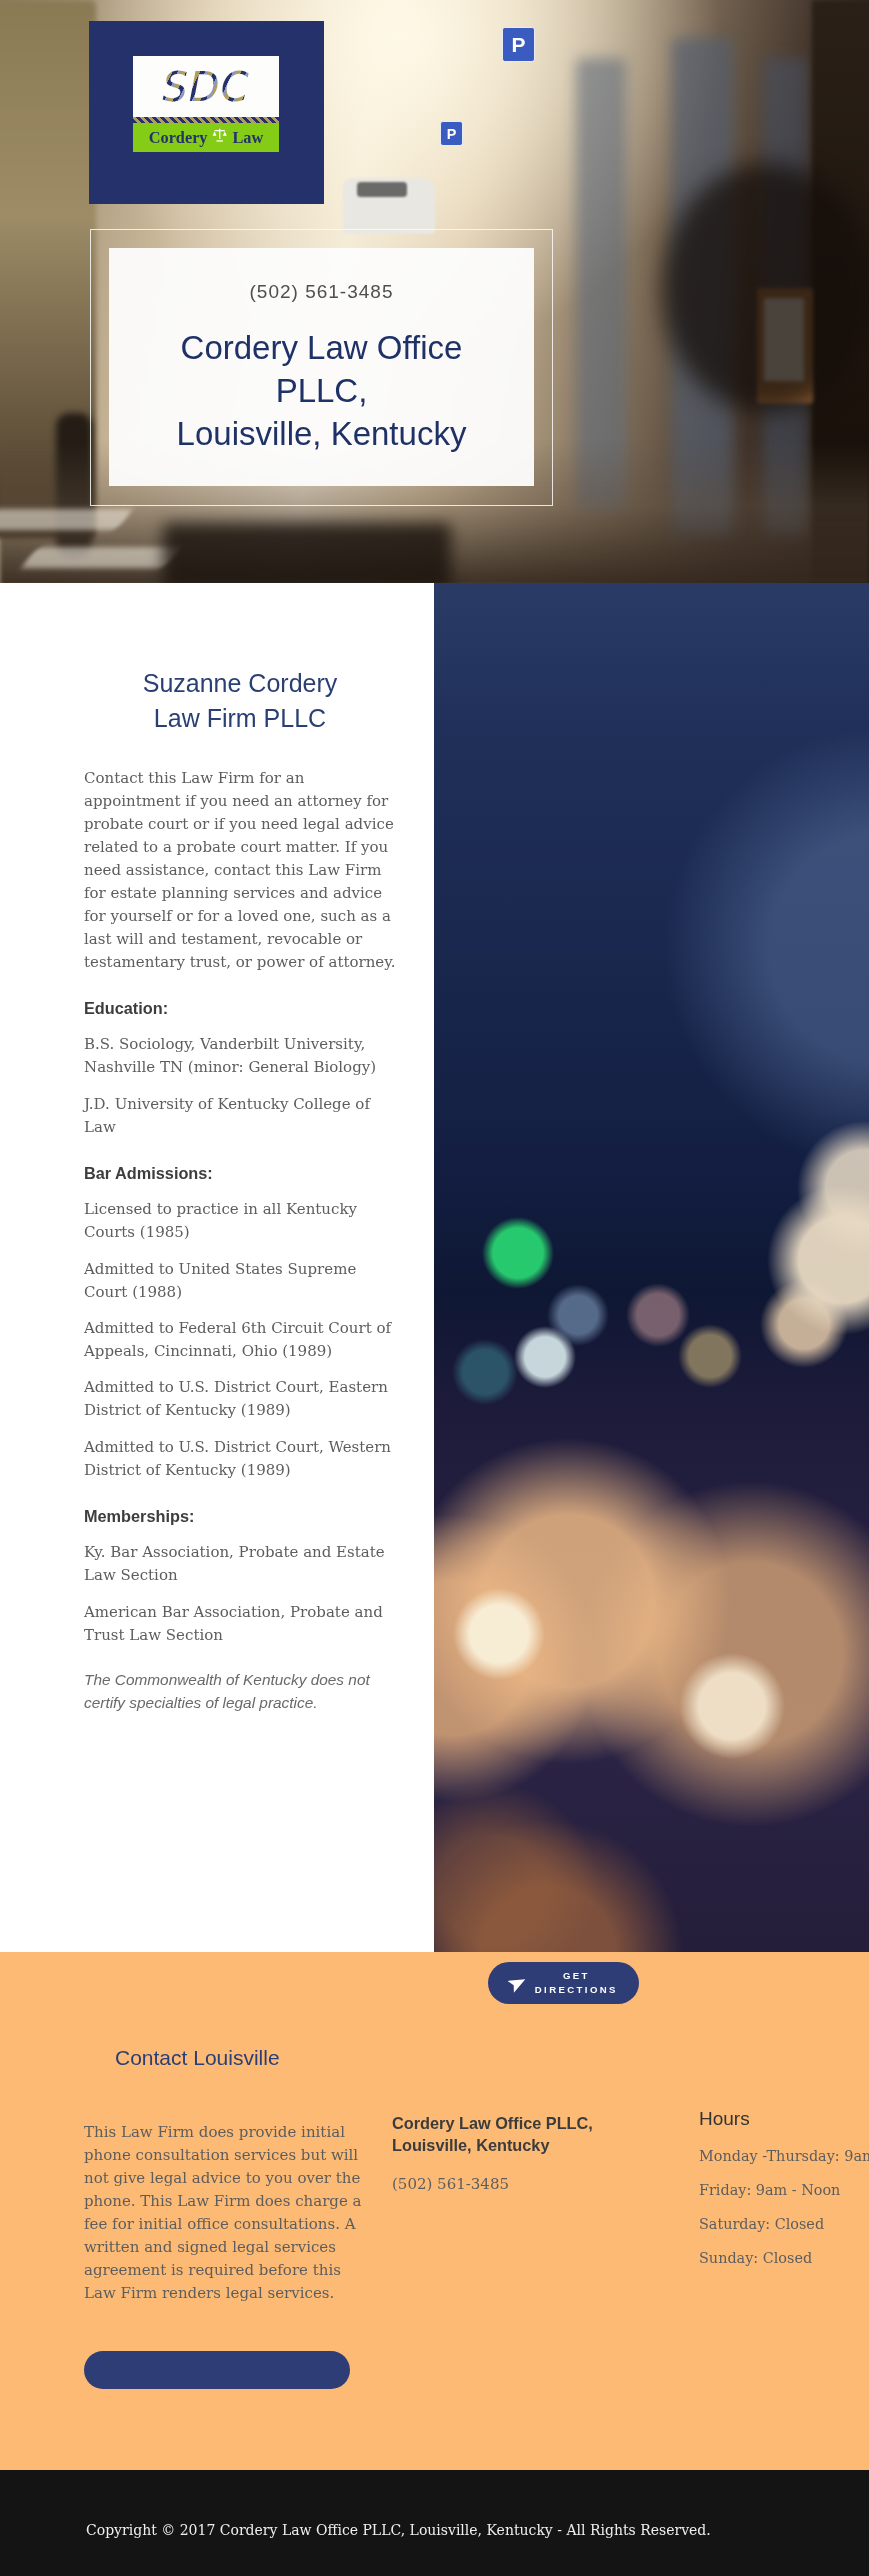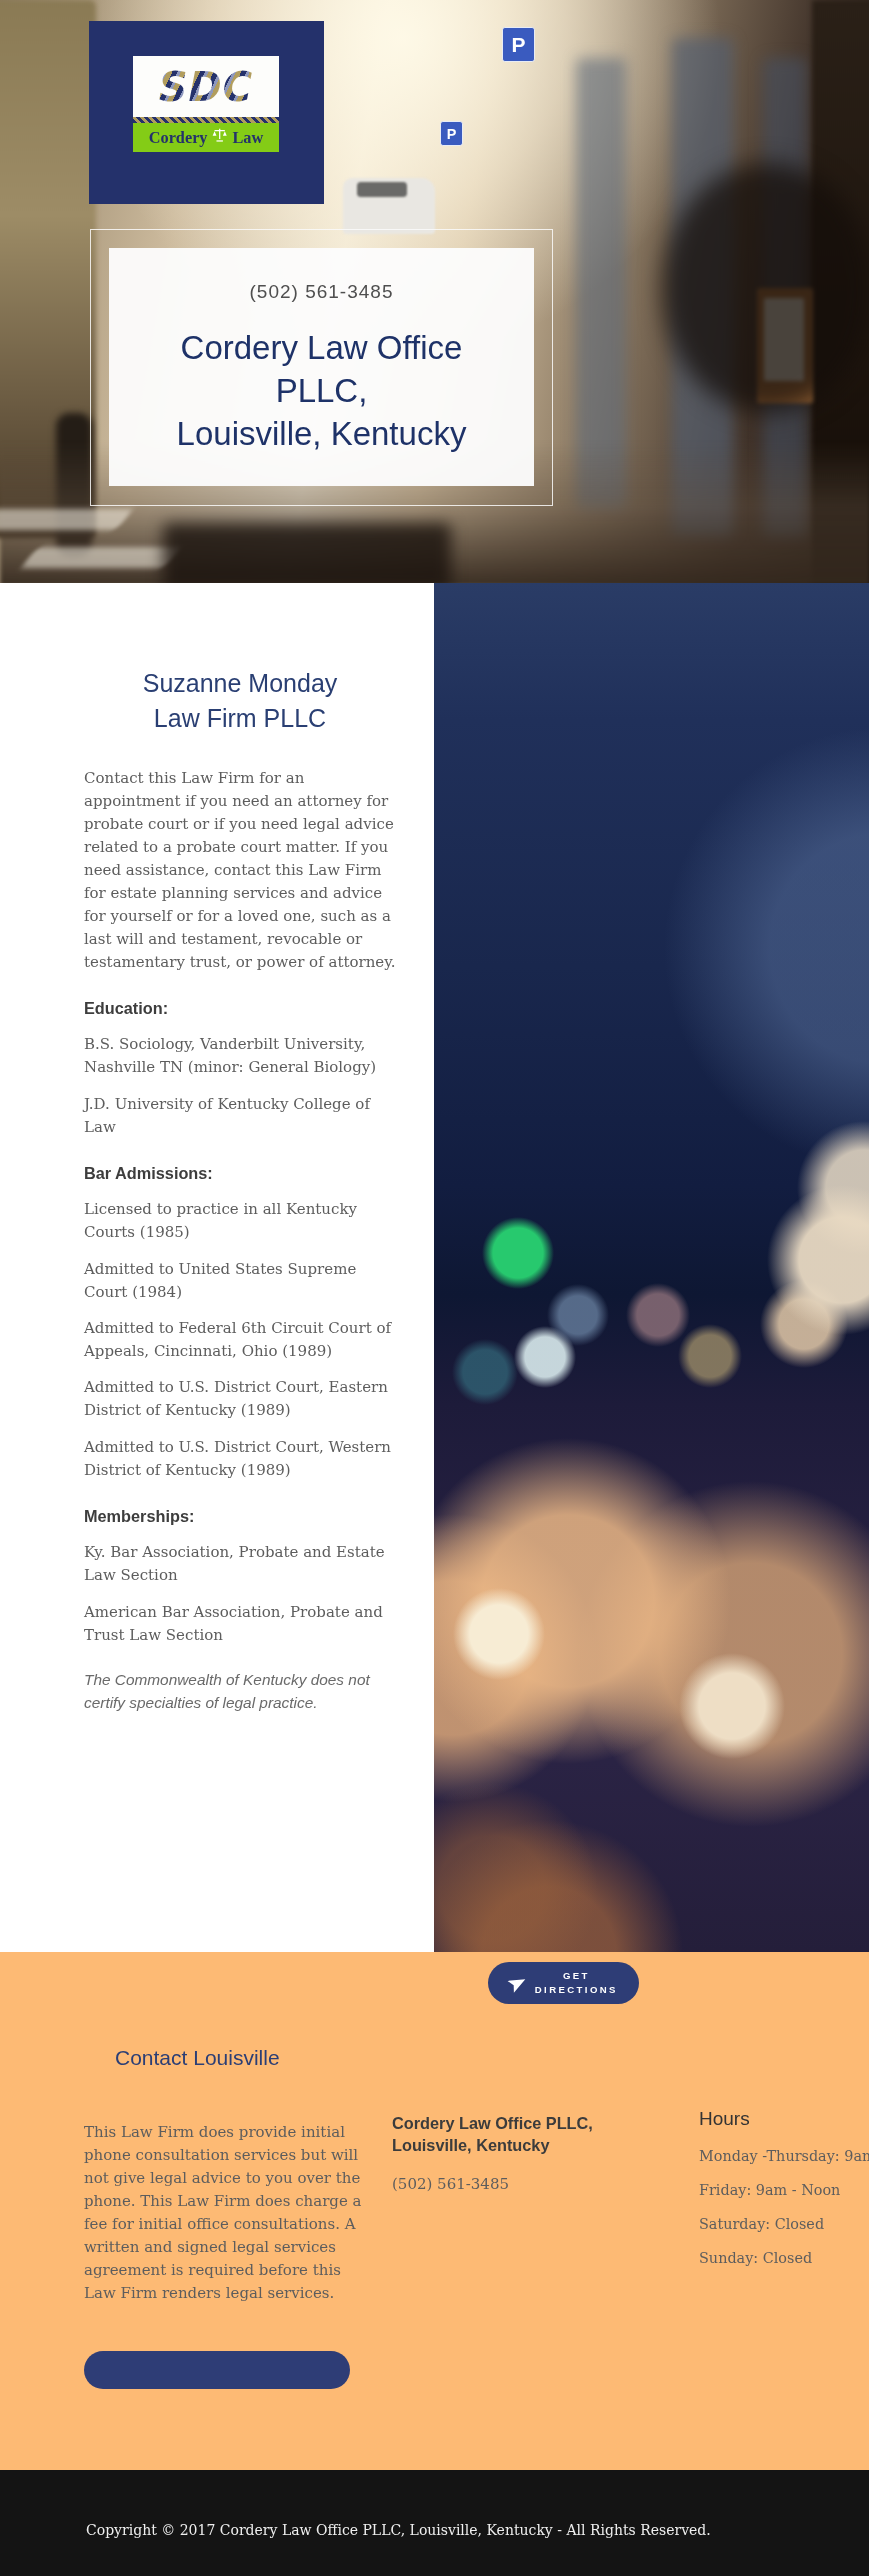--- a/index.html
+++ b/index.html
@@ -30,21 +30,21 @@
   .hb-car{left:343px;top:178px;width:92px;height:56px;background:#e9e7e2;border-radius:9.6px 13.4px 3.8px 3.8px;filter:blur(1px);}
   .hb-car-win{left:357px;top:182px;width:50px;height:15.4px;background:#6a6a68;border-radius:3.8px;filter:blur(1px);}
   .p-sign{position:absolute;background:#3a5bbf;border:1.9px solid #e8ecf5;border-radius:2.9px;color:#fff;
           display:flex;align-items:center;justify-content:center;font-weight:bold;filter:blur(0.4px);}
   .p-sign1{left:502px;top:27px;width:31px;height:33px;font-size:21px;}
   .p-sign2{left:440px;top:121px;width:21px;height:23px;font-size:14.4px;}
 
   .logo{position:absolute;left:89px;top:21px;width:235px;height:183px;background:#24316b;}
   .logo-card{position:absolute;left:44px;top:35px;width:146px;height:96px;background:#fdfdfb;display:flex;flex-direction:column;}
   .logo-acronym{flex:1;display:flex;align-items:center;justify-content:center;
-    font-family:"DejaVu Sans",sans-serif;font-weight:bold;font-style:italic;font-size:40px;letter-spacing:1px;line-height:1;
+    font-family:"DejaVu Sans",sans-serif;font-weight:normal;font-style:italic;font-size:40px;letter-spacing:1px;line-height:1;
     background:repeating-linear-gradient(115deg,#b19d5e 0 4.8px,#24316b 4.8px 9.6px,#8d97bd 9.6px 12.5px);
     -webkit-background-clip:text;background-clip:text;color:transparent;}
   .logo-hatch{height:5.8px;background:repeating-linear-gradient(45deg,#24316b 0 2.9px,#b19d5e 2.9px 5.8px);}
   .logo-bar{height:29px;background:#84cc16;display:flex;align-items:center;justify-content:center;gap:4.8px;
     font-family:"Liberation Serif",serif;font-weight:bold;font-size:16.3px;color:#24316b;}
 
   .hero-frame{position:absolute;left:90px;top:229px;width:461px;height:275px;border:1.9px solid rgba(250,250,250,.85);}
   .hero-card{position:absolute;left:109px;top:248px;width:425px;height:238px;background:rgba(252,252,252,.96);
              text-align:center;box-sizing:border-box;padding-top:33px;}
   .hero-phone{font-size:19px;color:#4f4f4f;letter-spacing:1px;margin-bottom:23px;}
@@ -154,32 +154,32 @@
         <div>Cordery Law Office</div>
         <div>PLLC,</div>
         <div>Louisville, Kentucky</div>
       </div>
     </div>
   </div>
 
   <div class="main">
     <div class="col-left">
       <h2 class="profile-heading">
-        <div>Suzanne Monday</div>
+        <div>Suzanne Cordery</div>
         <div>Law Firm PLLC</div>
       </h2>
       <p class="body-copy">Contact this Law Firm for an appointment if you need an attorney for probate court or if you need legal advice related to a  probate court matter.  If you need assistance, contact this Law Firm for  estate planning services and advice for yourself or  for a loved one, such as a last   will and testament, revocable or testamentary trust,  or power of attorney.</p>
 
       <div class="sec-heading">Education:</div>
       <p class="body-copy">B.S. Sociology, Vanderbilt University, Nashville TN (minor:  General Biology)</p>
       <p class="body-copy">J.D. University of Kentucky College of Law</p>
 
       <div class="sec-heading">Bar Admissions:</div>
       <p class="body-copy">Licensed to practice in all Kentucky Courts (1985)</p>
-      <p class="body-copy">Admitted to United States Supreme Court (1984)</p>
+      <p class="body-copy">Admitted to United States Supreme Court (1988)</p>
       <p class="body-copy">Admitted to Federal  6th Circuit Court of Appeals, Cincinnati,  Ohio (1989)</p>
       <p class="body-copy">Admitted to U.S. District Court, Eastern District of Kentucky (1989)</p>
       <p class="body-copy">Admitted to U.S. District Court, Western District of Kentucky (1989)</p>
 
       <div class="sec-heading">Memberships:</div>
       <p class="body-copy">Ky. Bar Association,  Probate and Estate Law Section</p>
       <p class="body-copy">American Bar Association,  Probate and Trust Law Section</p>
 
       <p class="disclaimer">The  Commonwealth of Kentucky does not certify specialties of legal practice.</p>
     </div>

